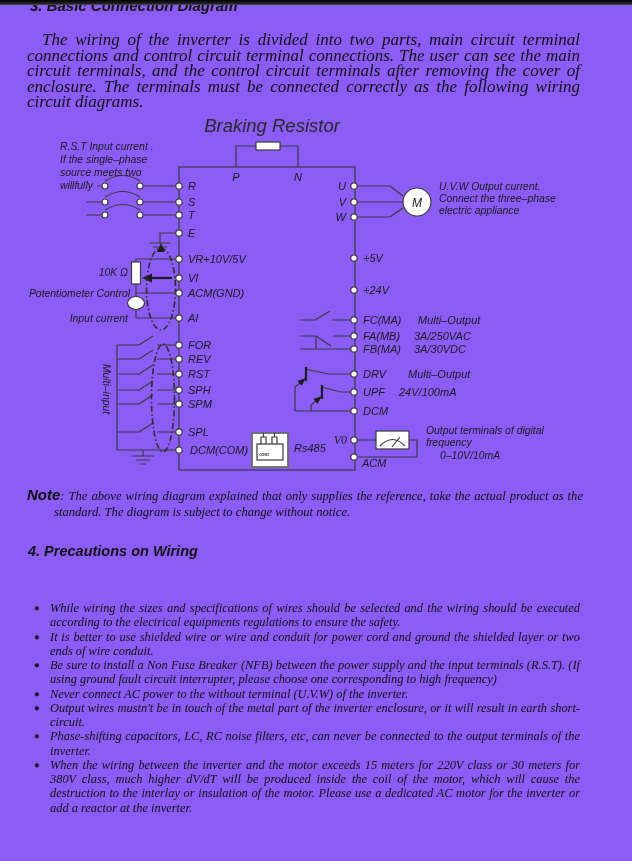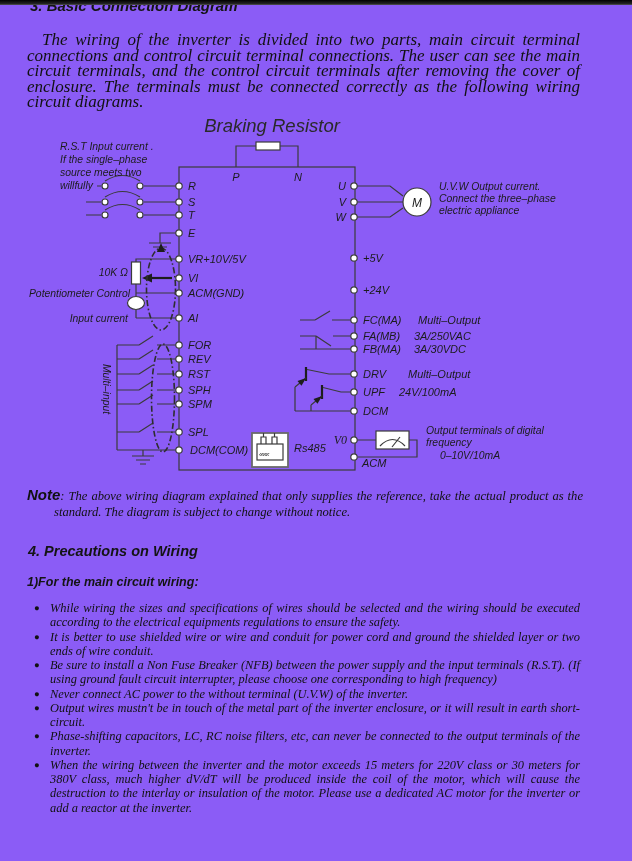--- a/index.html
+++ b/index.html
@@ -229,21 +229,20 @@
       <text x="408" y="378" class="t11">Multi–Output</text>
       <text x="363" y="396" class="t11">UPF</text>
       <text x="399" y="396" class="t11">24V/100mA</text>
       <text x="363" y="415" class="t11">DCM</text>
     </g>
   </svg>
 
   <p class="note"><b>Note</b><span>: The above wiring diagram explained that only supplies the reference, take the actual product as the standard. The diagram is subject to change without notice.</span></p>
 
   <h2 class="h4title">4. Precautions on Wiring</h2>
-  <h3 class="subtitle">1)For the main circuit wiring:</h3>
 
   <div class="bullets">
     <div class="bullet-item">
       <span class="dot">●</span>
       <span>While wiring the sizes and specifications of wires should be selected and the wiring should be executed according to the electrical equipments regulations to ensure the safety.</span>
     </div>
     <div class="bullet-item">
       <span class="dot">●</span>
       <span>It is better to use shielded wire or wire and conduit for power cord and ground the shielded layer or two ends of wire conduit.</span>
     </div>

